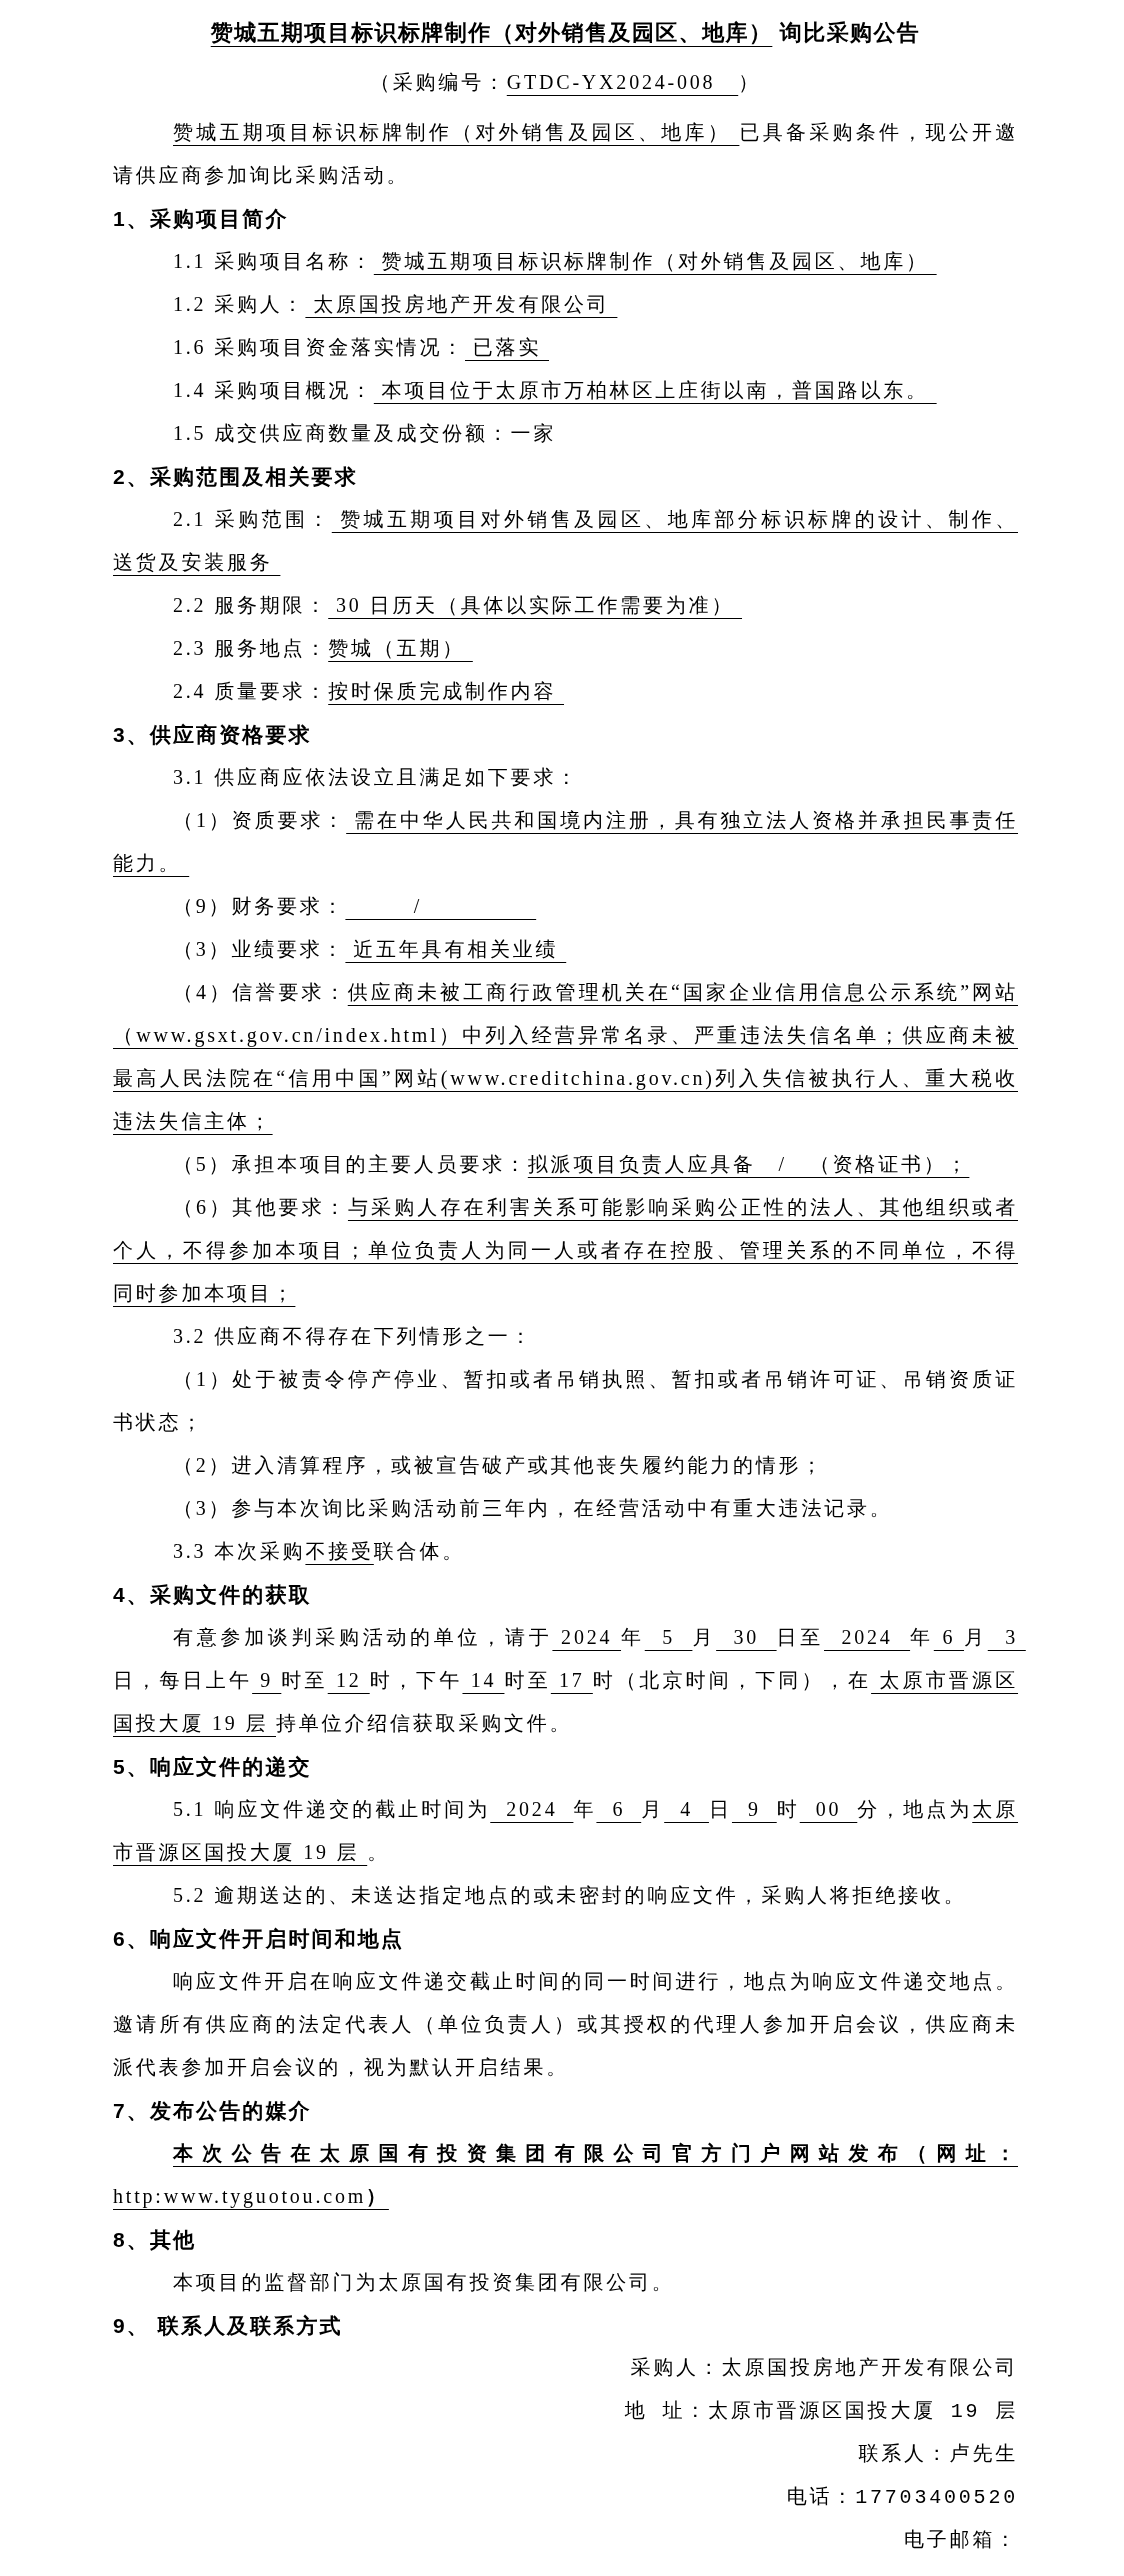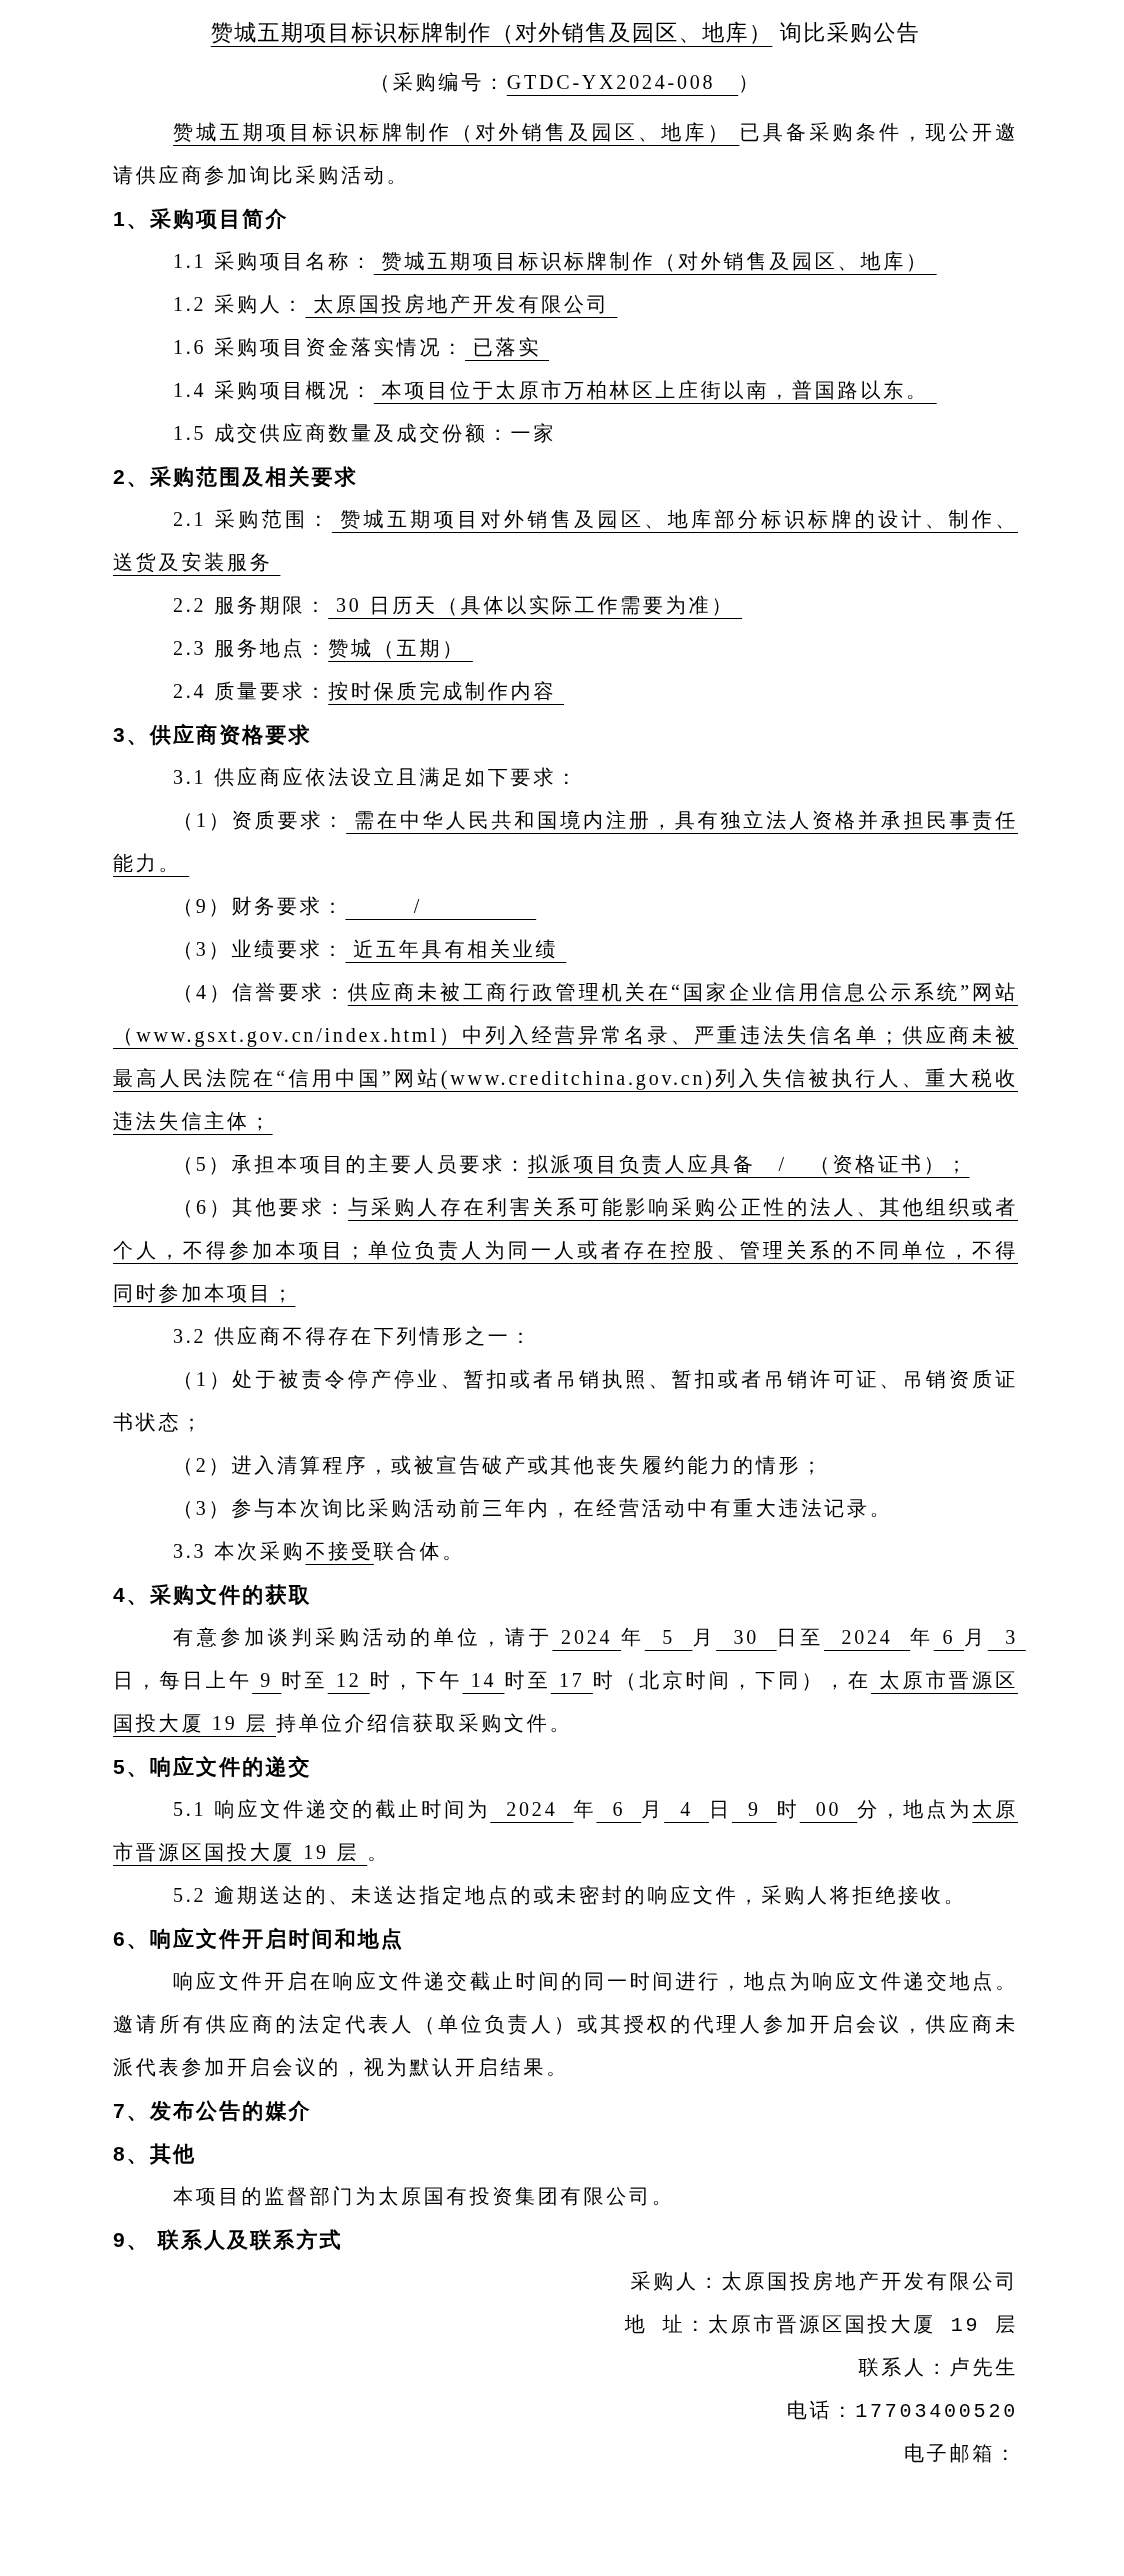--- a/index.html
+++ b/index.html
@@ -29,21 +29,21 @@
   .u {
     text-decoration: underline;
     text-decoration-thickness: 1.4px;
     text-underline-offset: 6.4px;
     text-decoration-skip-ink: none;
   }
   .b { font-weight: bold; }
   .title {
     text-align: center;
     font-family: "Liberation Sans", "DejaVu Sans", sans-serif;
-    font-weight: normal;
+    font-weight: bold;
     font-size: 22px;
     line-height: 43px;
     letter-spacing: 1.4px;
     margin-bottom: 7px !important;
   }
   .subtitle {
     text-align: center;
     font-size: 20px;
     margin-bottom: 7px !important;
   }
@@ -104,20 +104,21 @@
       <p class="para"><span class="run">（3）参与本次询比采购活动前三年内，在经营活动中有重大违法记录。</span></p>
       <p class="para"><span class="run">3.3 本次采购</span><span class="run u">不接受</span><span class="run">联合体。</span></p>
       <h2 class="heading"><span class="run">4、采购文件的获取</span></h2>
       <p class="para"><span class="run">有意参加谈判采购活动的单位，请于</span><span class="run u"> 2024 </span><span class="run">年</span><span class="run u">  5  </span><span class="run">月</span><span class="run u">  30  </span><span class="run">日至</span><span class="run u">  2024  </span><span class="run">年</span><span class="run u"> 6 </span><span class="run">月</span><span class="run u">  3 </span><span class="run">日，每日上午</span><span class="run u"> 9 </span><span class="run">时至</span><span class="run u"> 12 </span><span class="run">时，下午</span><span class="run u"> 14 </span><span class="run">时至</span><span class="run u"> 17 </span><span class="run">时（北京时间，下同），在</span><span class="run u"> 太原市晋源区国投大厦 19 层 </span><span class="run">持单位介绍信获取采购文件。</span></p>
       <h2 class="heading"><span class="run">5、响应文件的递交</span></h2>
       <p class="para"><span class="run">5.1 响应文件递交的截止时间为</span><span class="run u">  2024  </span><span class="run">年</span><span class="run u">  6  </span><span class="run">月</span><span class="run u">  4  </span><span class="run">日</span><span class="run u">  9  </span><span class="run">时</span><span class="run u">  00  </span><span class="run">分，地点为</span><span class="run u">太原市晋源区国投大厦 19 层 </span><span class="run">。</span></p>
       <p class="para"><span class="run">5.2 逾期送达的、未送达指定地点的或未密封的响应文件，采购人将拒绝接收。</span></p>
       <h2 class="heading"><span class="run">6、响应文件开启时间和地点</span></h2>
       <p class="para"><span class="run">响应文件开启在响应文件递交截止时间的同一时间进行，地点为响应文件递交地点。邀请所有供应商的法定代表人（单位负责人）或其授权的代理人参加开启会议，供应商未派代表参加开启会议的，视为默认开启结果。</span></p>
       <h2 class="heading"><span class="run">7、发布公告的媒介</span></h2>
+      <p class="para"><span class="run u b">本次公告在太原国有投资集团有限公司官方门户网站发布（网址：</span><span class="run u">http:www.tyguotou.com</span><span class="run u b">）</span></p>
       <h2 class="heading"><span class="run">8、其他</span></h2>
       <p class="para"><span class="run">本项目的监督部门为太原国有投资集团有限公司。</span></p>
       <h2 class="heading"><span class="run">9、 联系人及联系方式</span></h2>
       <p class="contact"><span class="contact-label run">采购人：</span><span class="run">太原国投房地产开发有限公司</span></p>
       <p class="contact"><span class="contact-label run">地 址：</span><span class="run">太原市晋源区国投大厦 19 层</span></p>
       <p class="contact"><span class="contact-label run">联系人：</span><span class="run">卢先生</span></p>
       <p class="contact"><span class="contact-label run">电话：</span><span class="run">17703400520</span></p>
       <p class="contact"><span class="contact-label run">电子邮箱：</span><span class="run"></span></p>
     </div>
 </div>

